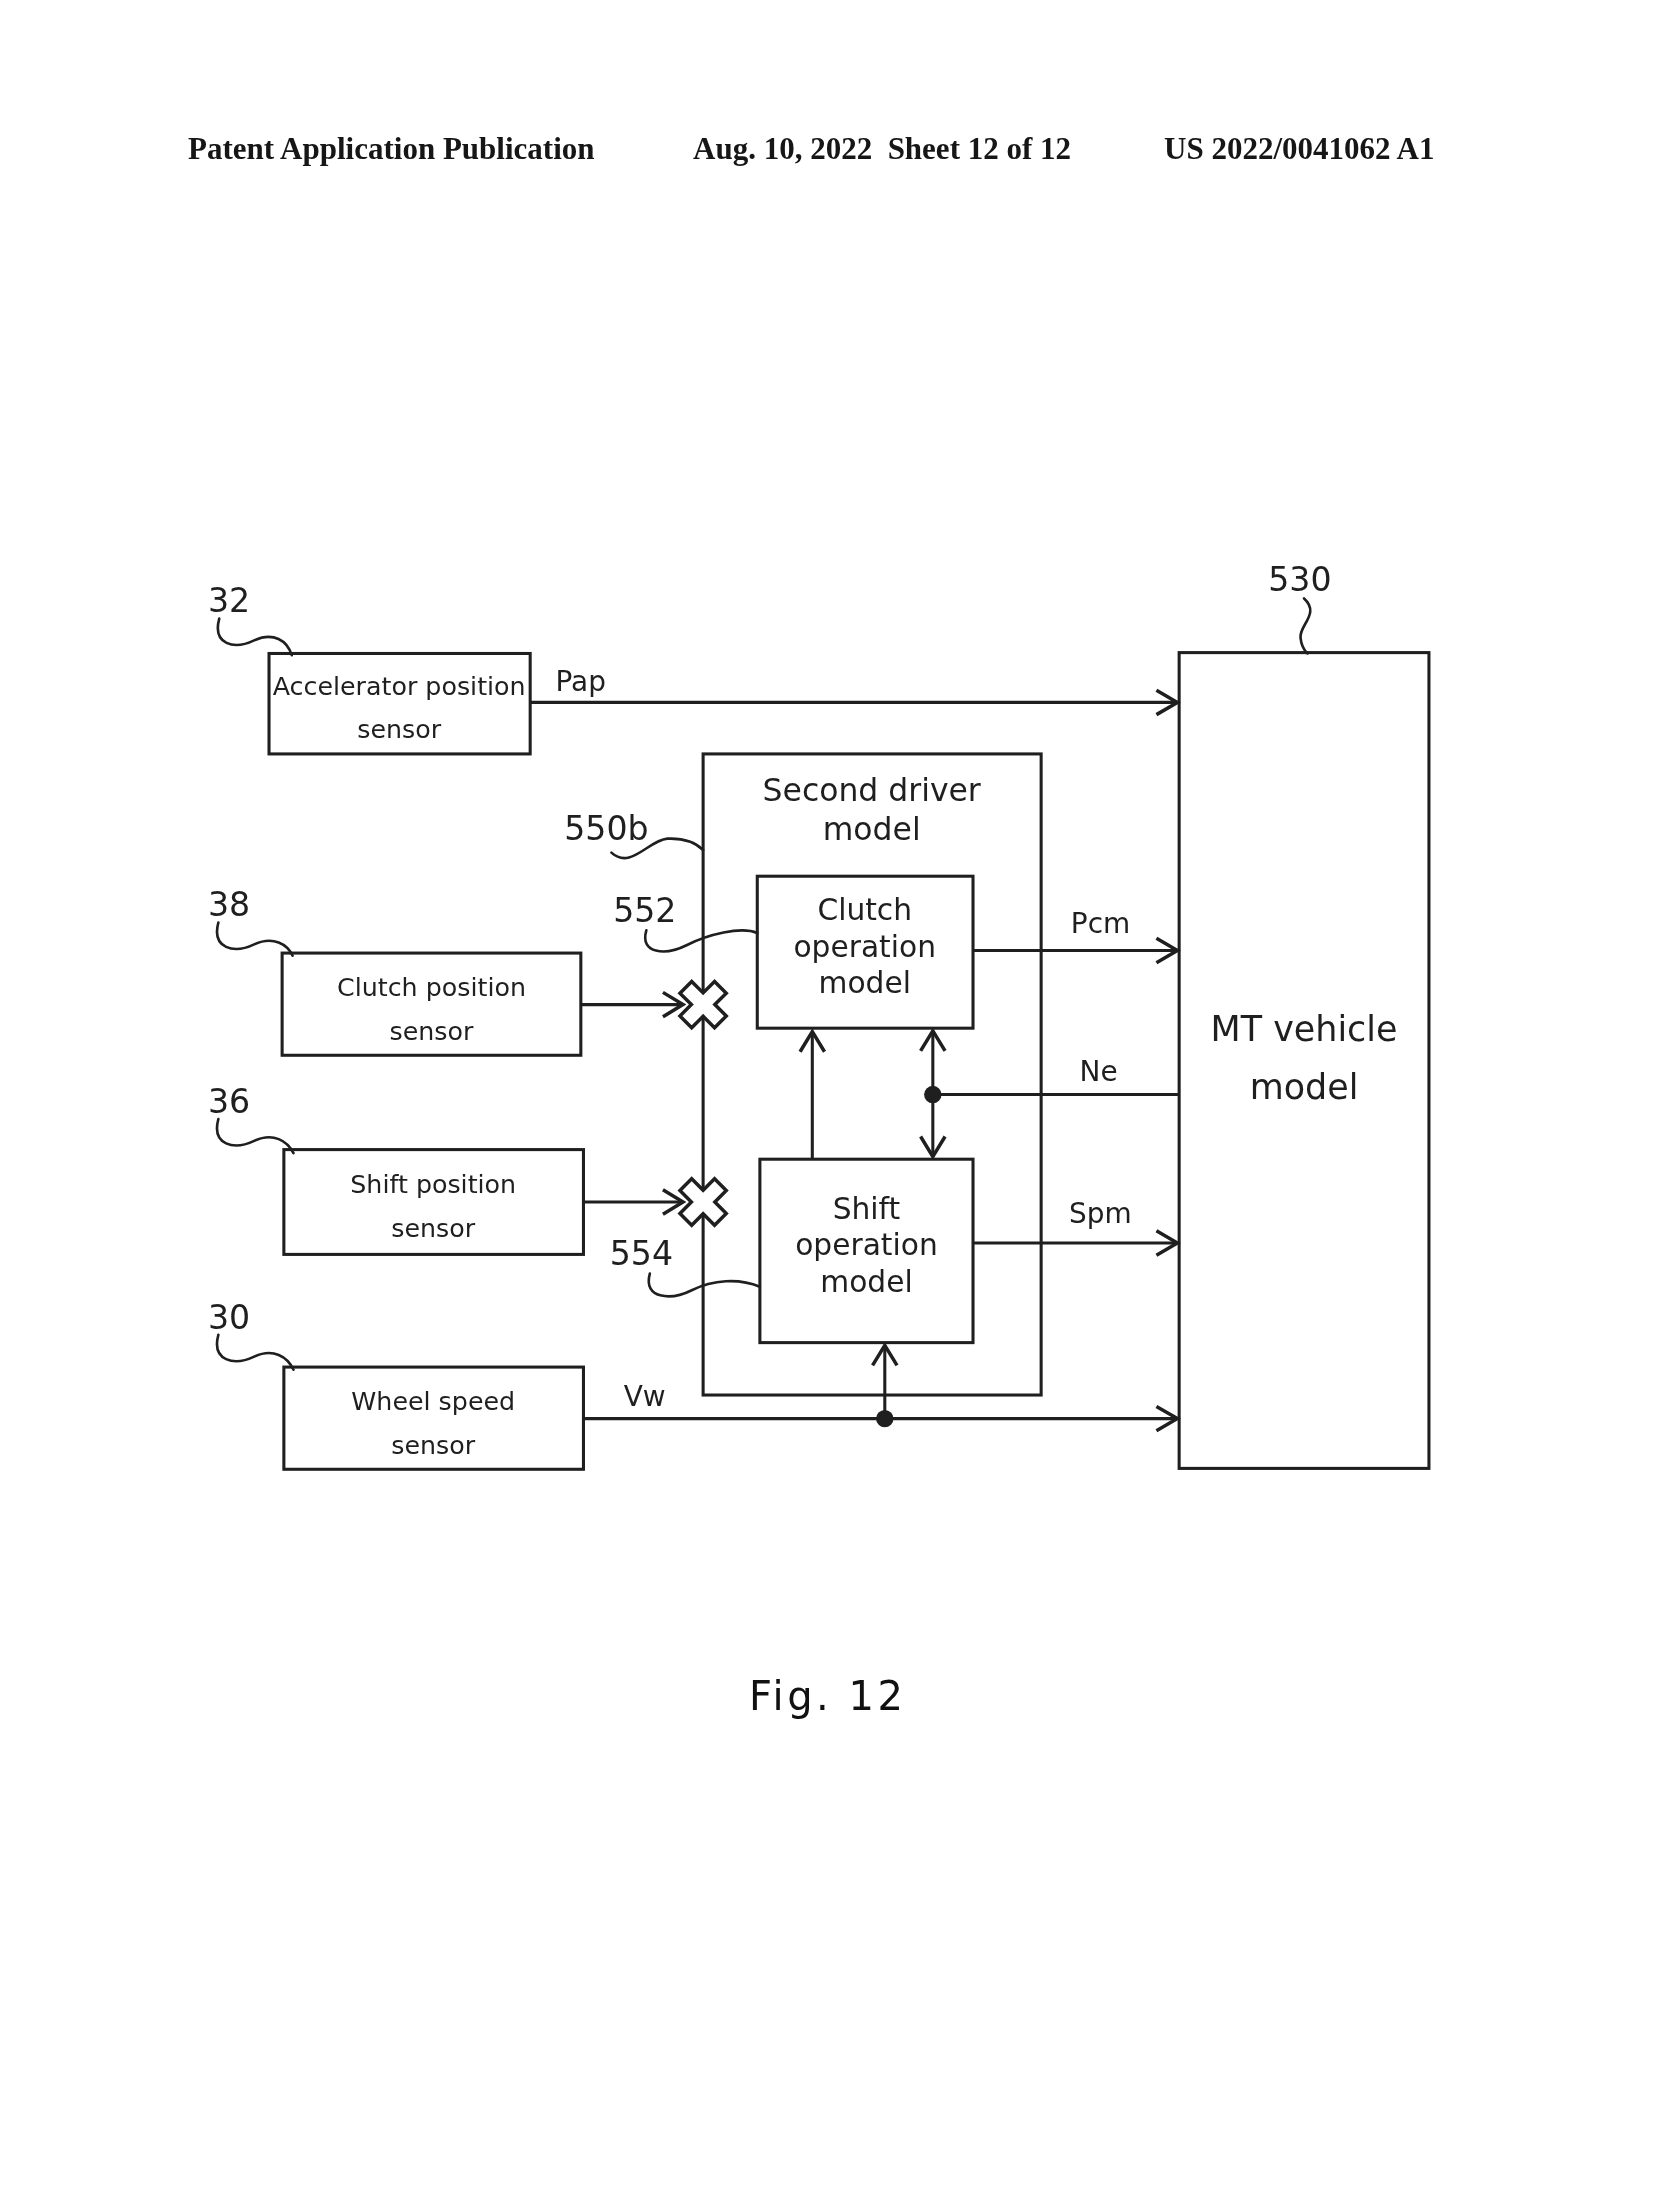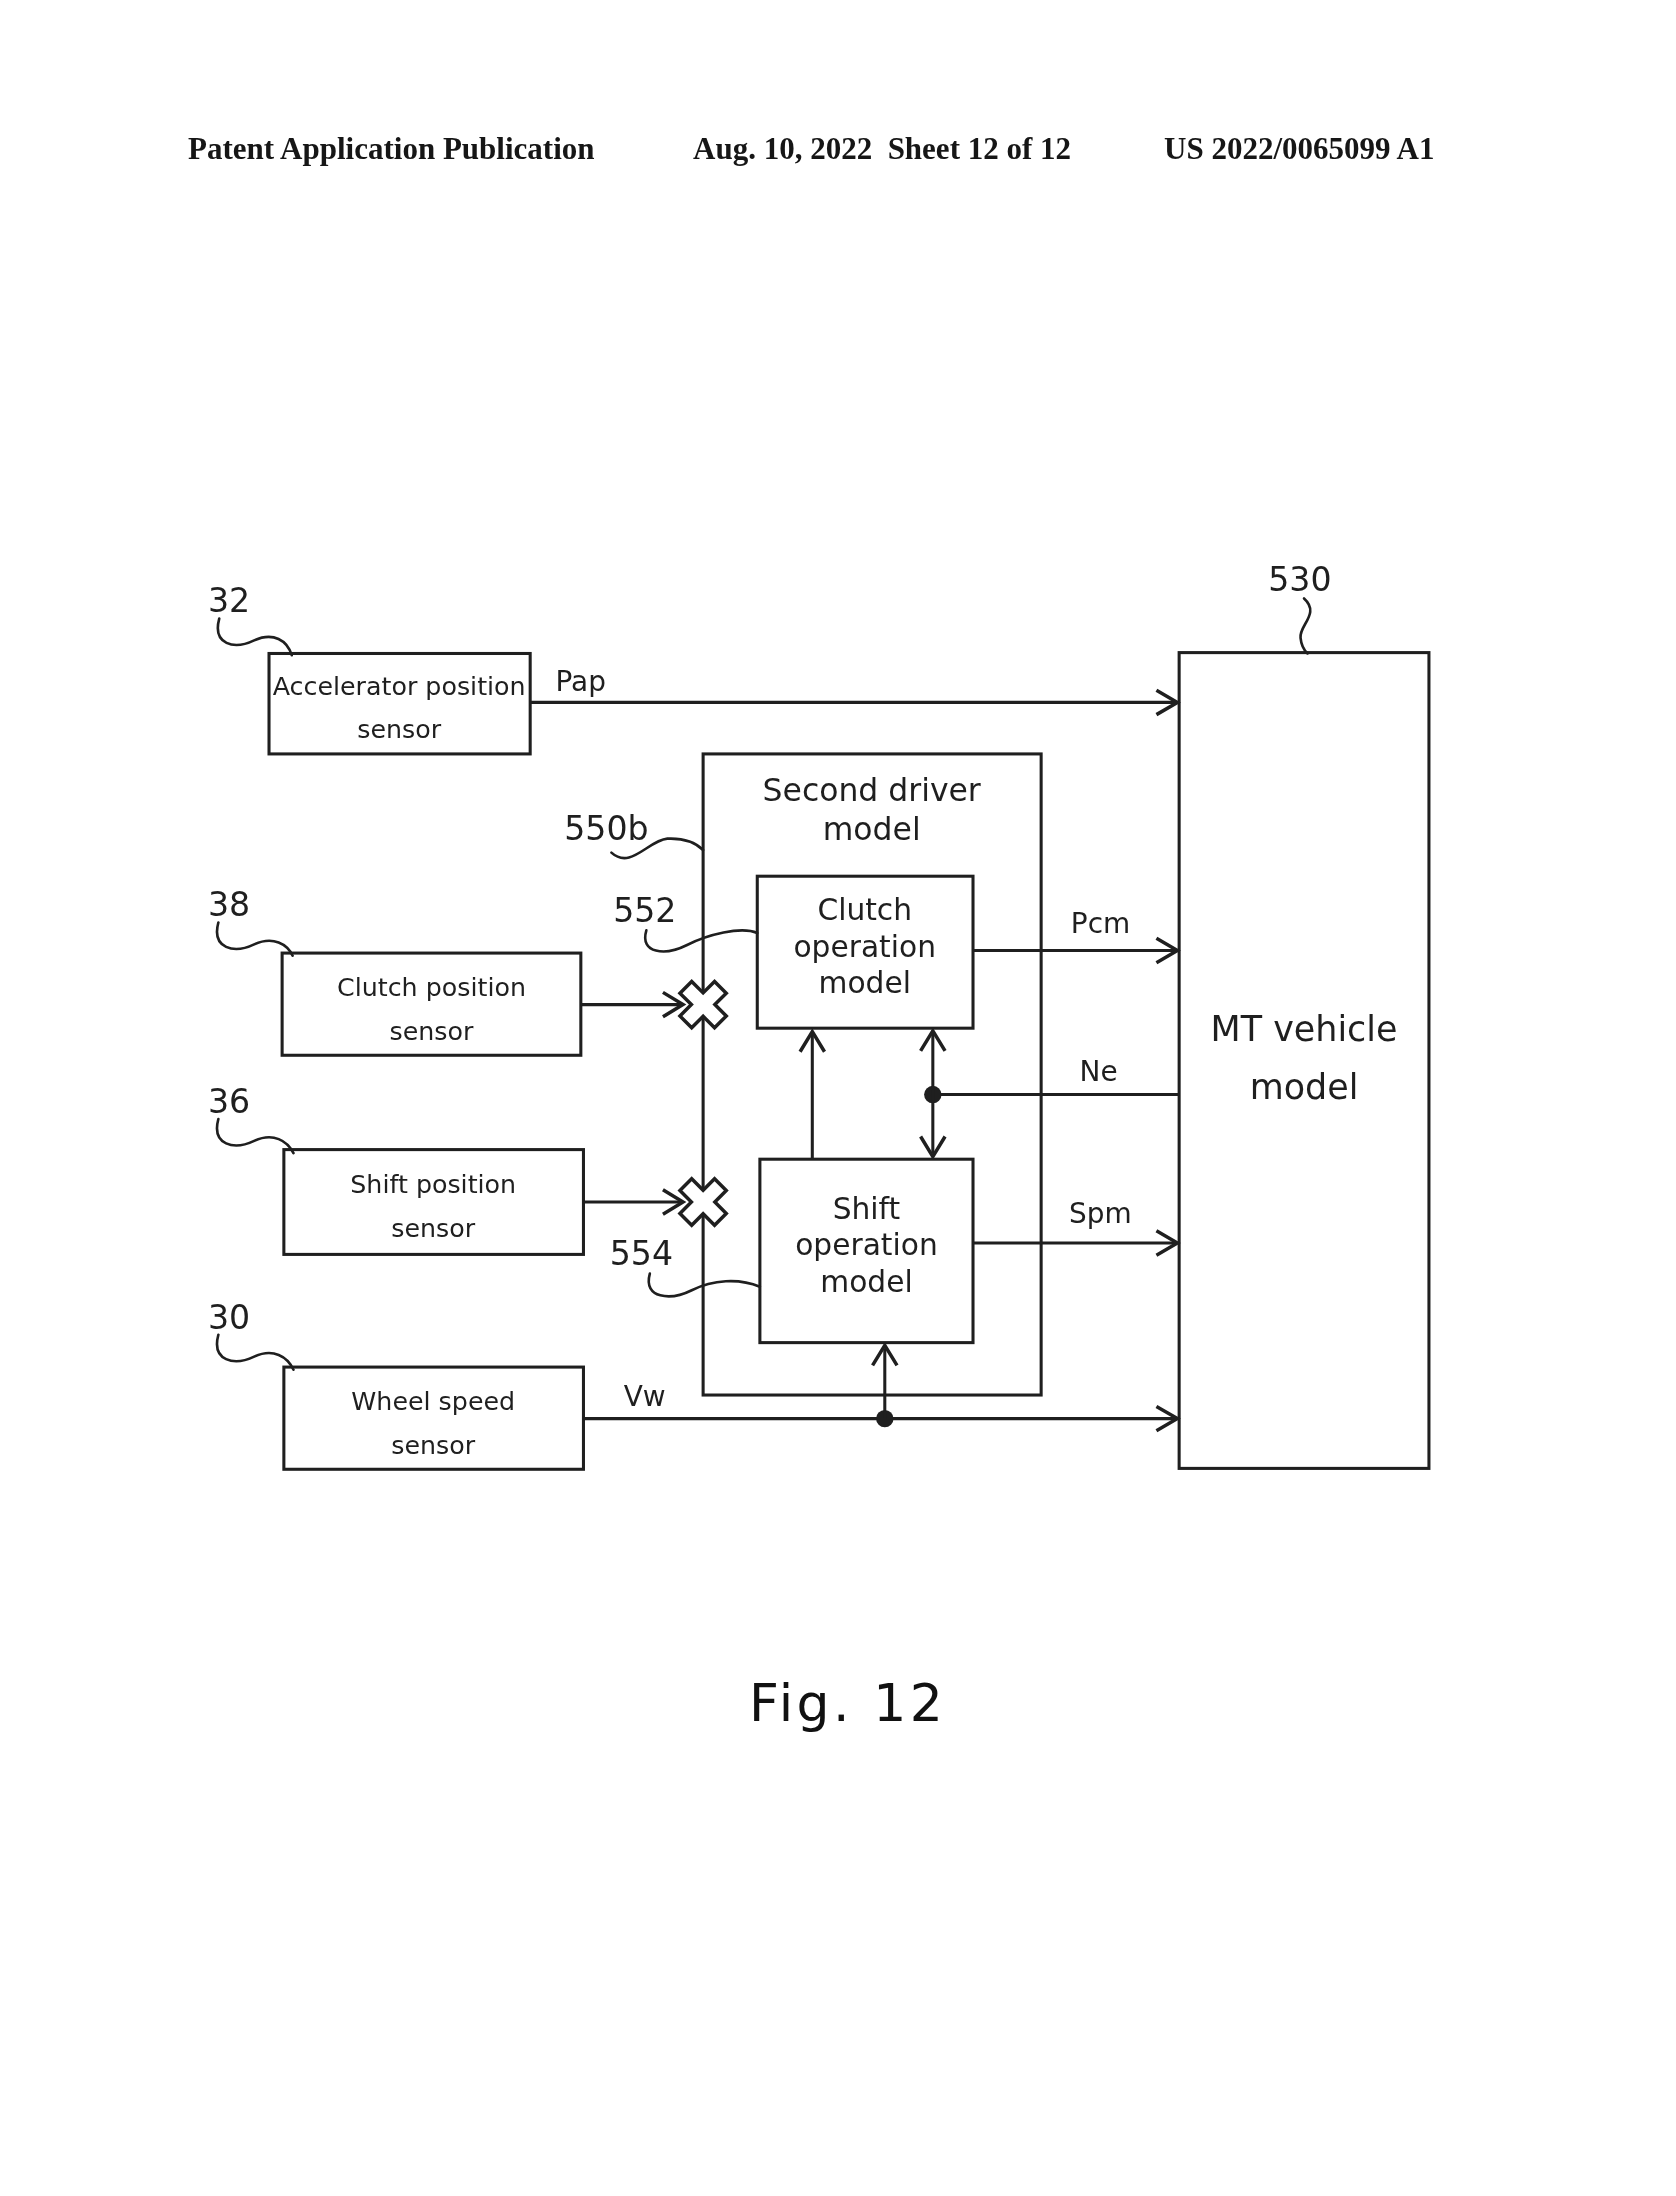--- a/index.html
+++ b/index.html
@@ -21,21 +21,21 @@
     white-space: pre;
   }
   .hdr-left   { left: 188px; text-align: center; }
   .hdr-center { left: 693px; }
   .hdr-right  { left: 1164px; }
   svg.diagram { position: absolute; left: 0; top: 0; }
   .fig-caption {
     position: absolute;
     left: 749px; top: 1673px;
     font-family: "DejaVu Sans", sans-serif;
-    font-size: 52px;
+    font-size: 40px;
     letter-spacing: 3.5px;
     color: #111111;
     white-space: pre;
   }
   text { fill: #1f1f1f; }
   .boxline  { fill: none; stroke: #1f1f1f; stroke-width: 3.5px; }
   .wire     { fill: none; stroke: #1f1f1f; stroke-width: 3.5px; }
   .chevron  { fill: none; stroke: #1f1f1f; stroke-width: 4px; stroke-linejoin: miter; }
   .squiggle { fill: none; stroke: #1f1f1f; stroke-width: 3px; stroke-linecap: round; }
   .xmark    { fill: #ffffff; stroke: #1f1f1f; stroke-width: 4px; }
@@ -48,21 +48,21 @@
   .sigtext  { font-size: 32px; }
 </style>
 </head>
 <body>
 
 <div class="page">
 
   <div class="patent-header">
     <span class="hdr-left">Patent Application Publication</span>
     <span class="hdr-center">Aug. 10, 2022  Sheet 12 of 12</span>
-    <span class="hdr-right">US 2022/0065099 A1</span>
+    <span class="hdr-right">US 2022/0041062 A1</span>
   </div>
 
   <svg class="diagram" width="1677" height="2197" viewBox="0 0 1920 2515" xmlns="http://www.w3.org/2000/svg">
 
     <rect class="boxline" x="308" y="748" width="299" height="115"></rect>
     <rect class="boxline" x="323" y="1091" width="342" height="117"></rect>
     <rect class="boxline" x="325" y="1316" width="343" height="120"></rect>
     <rect class="boxline" x="325" y="1565" width="343" height="117"></rect>
     <rect class="boxline" x="805" y="863" width="387" height="734"></rect>
     <rect class="boxline" x="867" y="1003" width="247" height="174"></rect>

